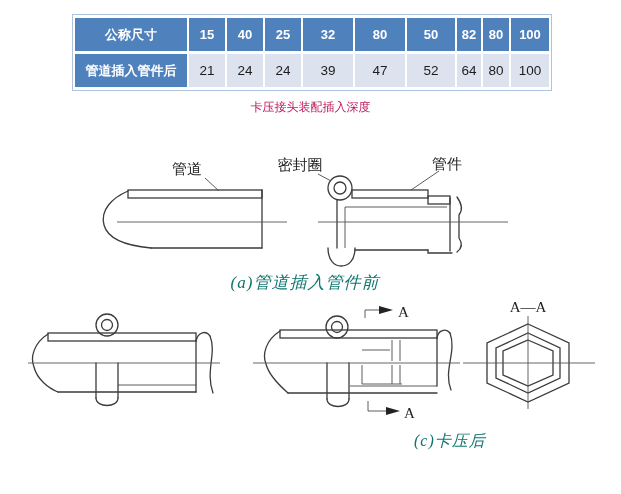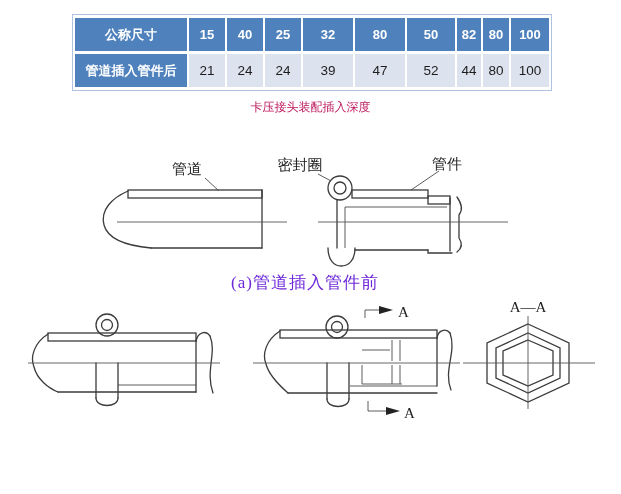--- a/index.html
+++ b/index.html
@@ -12,22 +12,22 @@
              background:#fff;border:1px solid #aec3e0;}
   table.spec th,table.spec td{height:33px;padding:0;text-align:center;vertical-align:middle;
              font-family:"Liberation Sans",sans-serif;overflow:hidden;white-space:nowrap;}
   .hd{background:#4f81bd;color:#ffffff;font-weight:bold;font-size:13px;}
   .vl{background:#dce3ef;color:#1c1c1c;font-weight:normal;font-size:13.5px;}
 
   .cap-gray{position:absolute;left:0;right:0;text-align:center;color:#be185d;
             font-size:12px;font-family:"Liberation Sans",sans-serif;}
 
   
-  .fig-cap{position:absolute;color:#6d28d9;font-family:"Liberation Serif",serif;
-           letter-spacing:1px;}
+  .fig-cap{position:absolute;color:#0f766e;font-family:"Liberation Serif",serif;
+           letter-spacing:1px;font-style:italic;}
   .cap-a{left:95px;top:271px;width:420px;text-align:center;font-size:17px;}
   .cap-b{left:28px;top:424px;font-size:17px;}
   .cap-c{left:414px;top:431px;font-size:16px;}
 
   
   svg{position:absolute;overflow:visible;}
   svg .ol{stroke:#3b3b3b;stroke-width:1.3;fill:none;stroke-linecap:round;}
   svg .thin{stroke:#4a4a4a;stroke-width:0.9;fill:none;}
   svg .cl{stroke:#555;stroke-width:0.9;fill:none;}
   svg text{font-family:"Liberation Serif",serif;fill:#1e1e1e;}
@@ -79,21 +79,21 @@
         <th class="hd">100</th>
       </tr>
       <tr>
         <th class="hd">管道插入管件后</th>
         <td class="vl">21</td>
         <td class="vl">24</td>
         <td class="vl">24</td>
         <td class="vl">39</td>
         <td class="vl">47</td>
         <td class="vl">52</td>
-        <td class="vl">44</td>
+        <td class="vl">64</td>
         <td class="vl">80</td>
         <td class="vl">100</td>
       </tr>
     </tbody>
       </table>
   </div>
 
   <div class="cap-gray" style="top:99px">卡压接头装配插入深度</div>
 
   <svg style="left:95px;top:148px" width="420" height="124" viewBox="0 0 420 124">
@@ -176,20 +176,21 @@
     <path d="M189,38 C190,30 198,28 202,33" class="ol"></path>
     <path d="M202,33 C209,52 195,70 203,90" class="ol"></path>
     <line x1="5" y1="63" x2="212" y2="63" class="cl"></line>
 
     <g>
       <polyline points="120,101 120,111 138,111" class="thin" fill="none"></polyline>
       <polygon points="138,107 152,111 138,115" fill="#222"></polygon>
       <text x="156" y="118" font-size="15">A</text>
     </g>
   </svg>
+  <div class="fig-cap cap-c">(c)卡压后</div>
 
   <svg style="left:455px;top:296px" width="155" height="128" viewBox="0 0 155 128">
     <text x="73" y="16" font-size="15" text-anchor="middle">A—A</text>
     <polygon points="73,28 114,47 114,87 73,106 32,87 32,47" fill="url(#vhatch)" class="ol"></polygon>
     <polygon points="73,37 105,52 105,82 73,97 41,82 41,52" fill="url(#dhatch)" class="ol" stroke-width="1"></polygon>
     <polygon points="73,44 98,55 98,79 73,90 48,79 48,55" fill="#ffffff" class="ol" stroke-width="1"></polygon>
     <line x1="8" y1="67" x2="140" y2="67" class="cl"></line>
     <line x1="73" y1="20" x2="73" y2="113" class="cl"></line>
   </svg>
 

